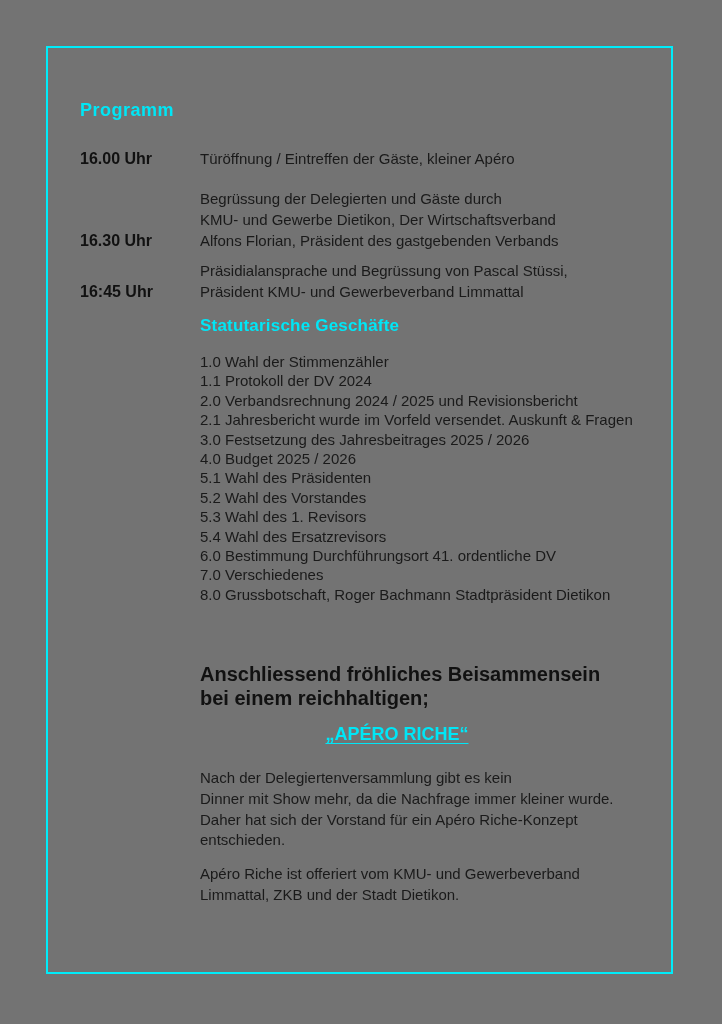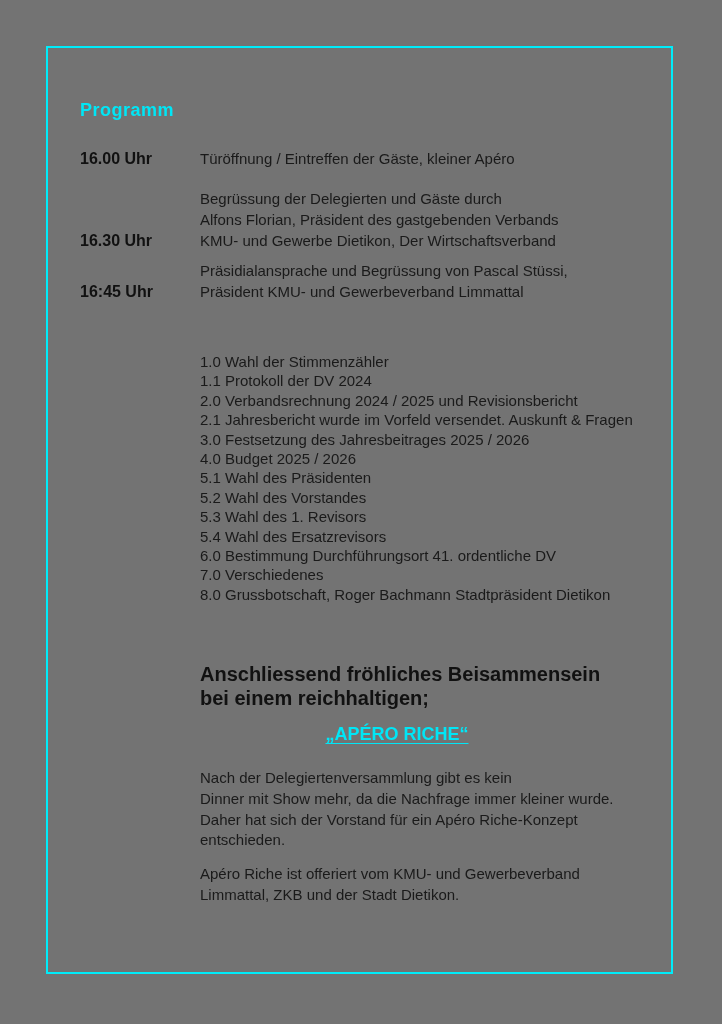--- a/index.html
+++ b/index.html
@@ -79,33 +79,34 @@
     <div class="time-cell">16.00 Uhr</div>
     <div class="desc-cell">
       <div>Türöffnung / Eintreffen der Gäste, kleiner Apéro</div>
     </div>
   </div>
 
   <div class="abs schedule-row row-2">
     <div class="time-cell">16.30 Uhr</div>
     <div class="desc-cell">
       <div>Begrüssung der Delegierten und Gäste durch</div>
+      <div>KMU- und Gewerbe Dietikon, Der Wirtschaftsverband</div>
       <div>Alfons Florian, Präsident des gastgebenden Verbands</div>
-      <div>KMU- und Gewerbe Dietikon, Der Wirtschaftsverband</div>
     </div>
   </div>
 
   <div class="abs schedule-row row-3">
     <div class="time-cell">16:45 Uhr</div>
     <div class="desc-cell">
       <div>Präsidialansprache und Begrüssung von Pascal Stüssi,</div>
       <div>Präsident KMU- und Gewerbeverband Limmattal</div>
     </div>
   </div>
 
+  <div class="abs section-heading">Statutarische Geschäfte</div>
 
   <div class="abs agenda">
     <div>1.0 Wahl der Stimmenzähler</div>
     <div>1.1 Protokoll der DV 2024</div>
     <div>2.0 Verbandsrechnung 2024 / 2025 und Revisionsbericht</div>
     <div>2.1 Jahresbericht wurde im Vorfeld versendet. Auskunft &amp; Fragen</div>
     <div>3.0 Festsetzung des Jahresbeitrages 2025 / 2026</div>
     <div>4.0 Budget 2025 / 2026</div>
     <div>5.1 Wahl des Präsidenten</div>
     <div>5.2 Wahl des Vorstandes</div>

